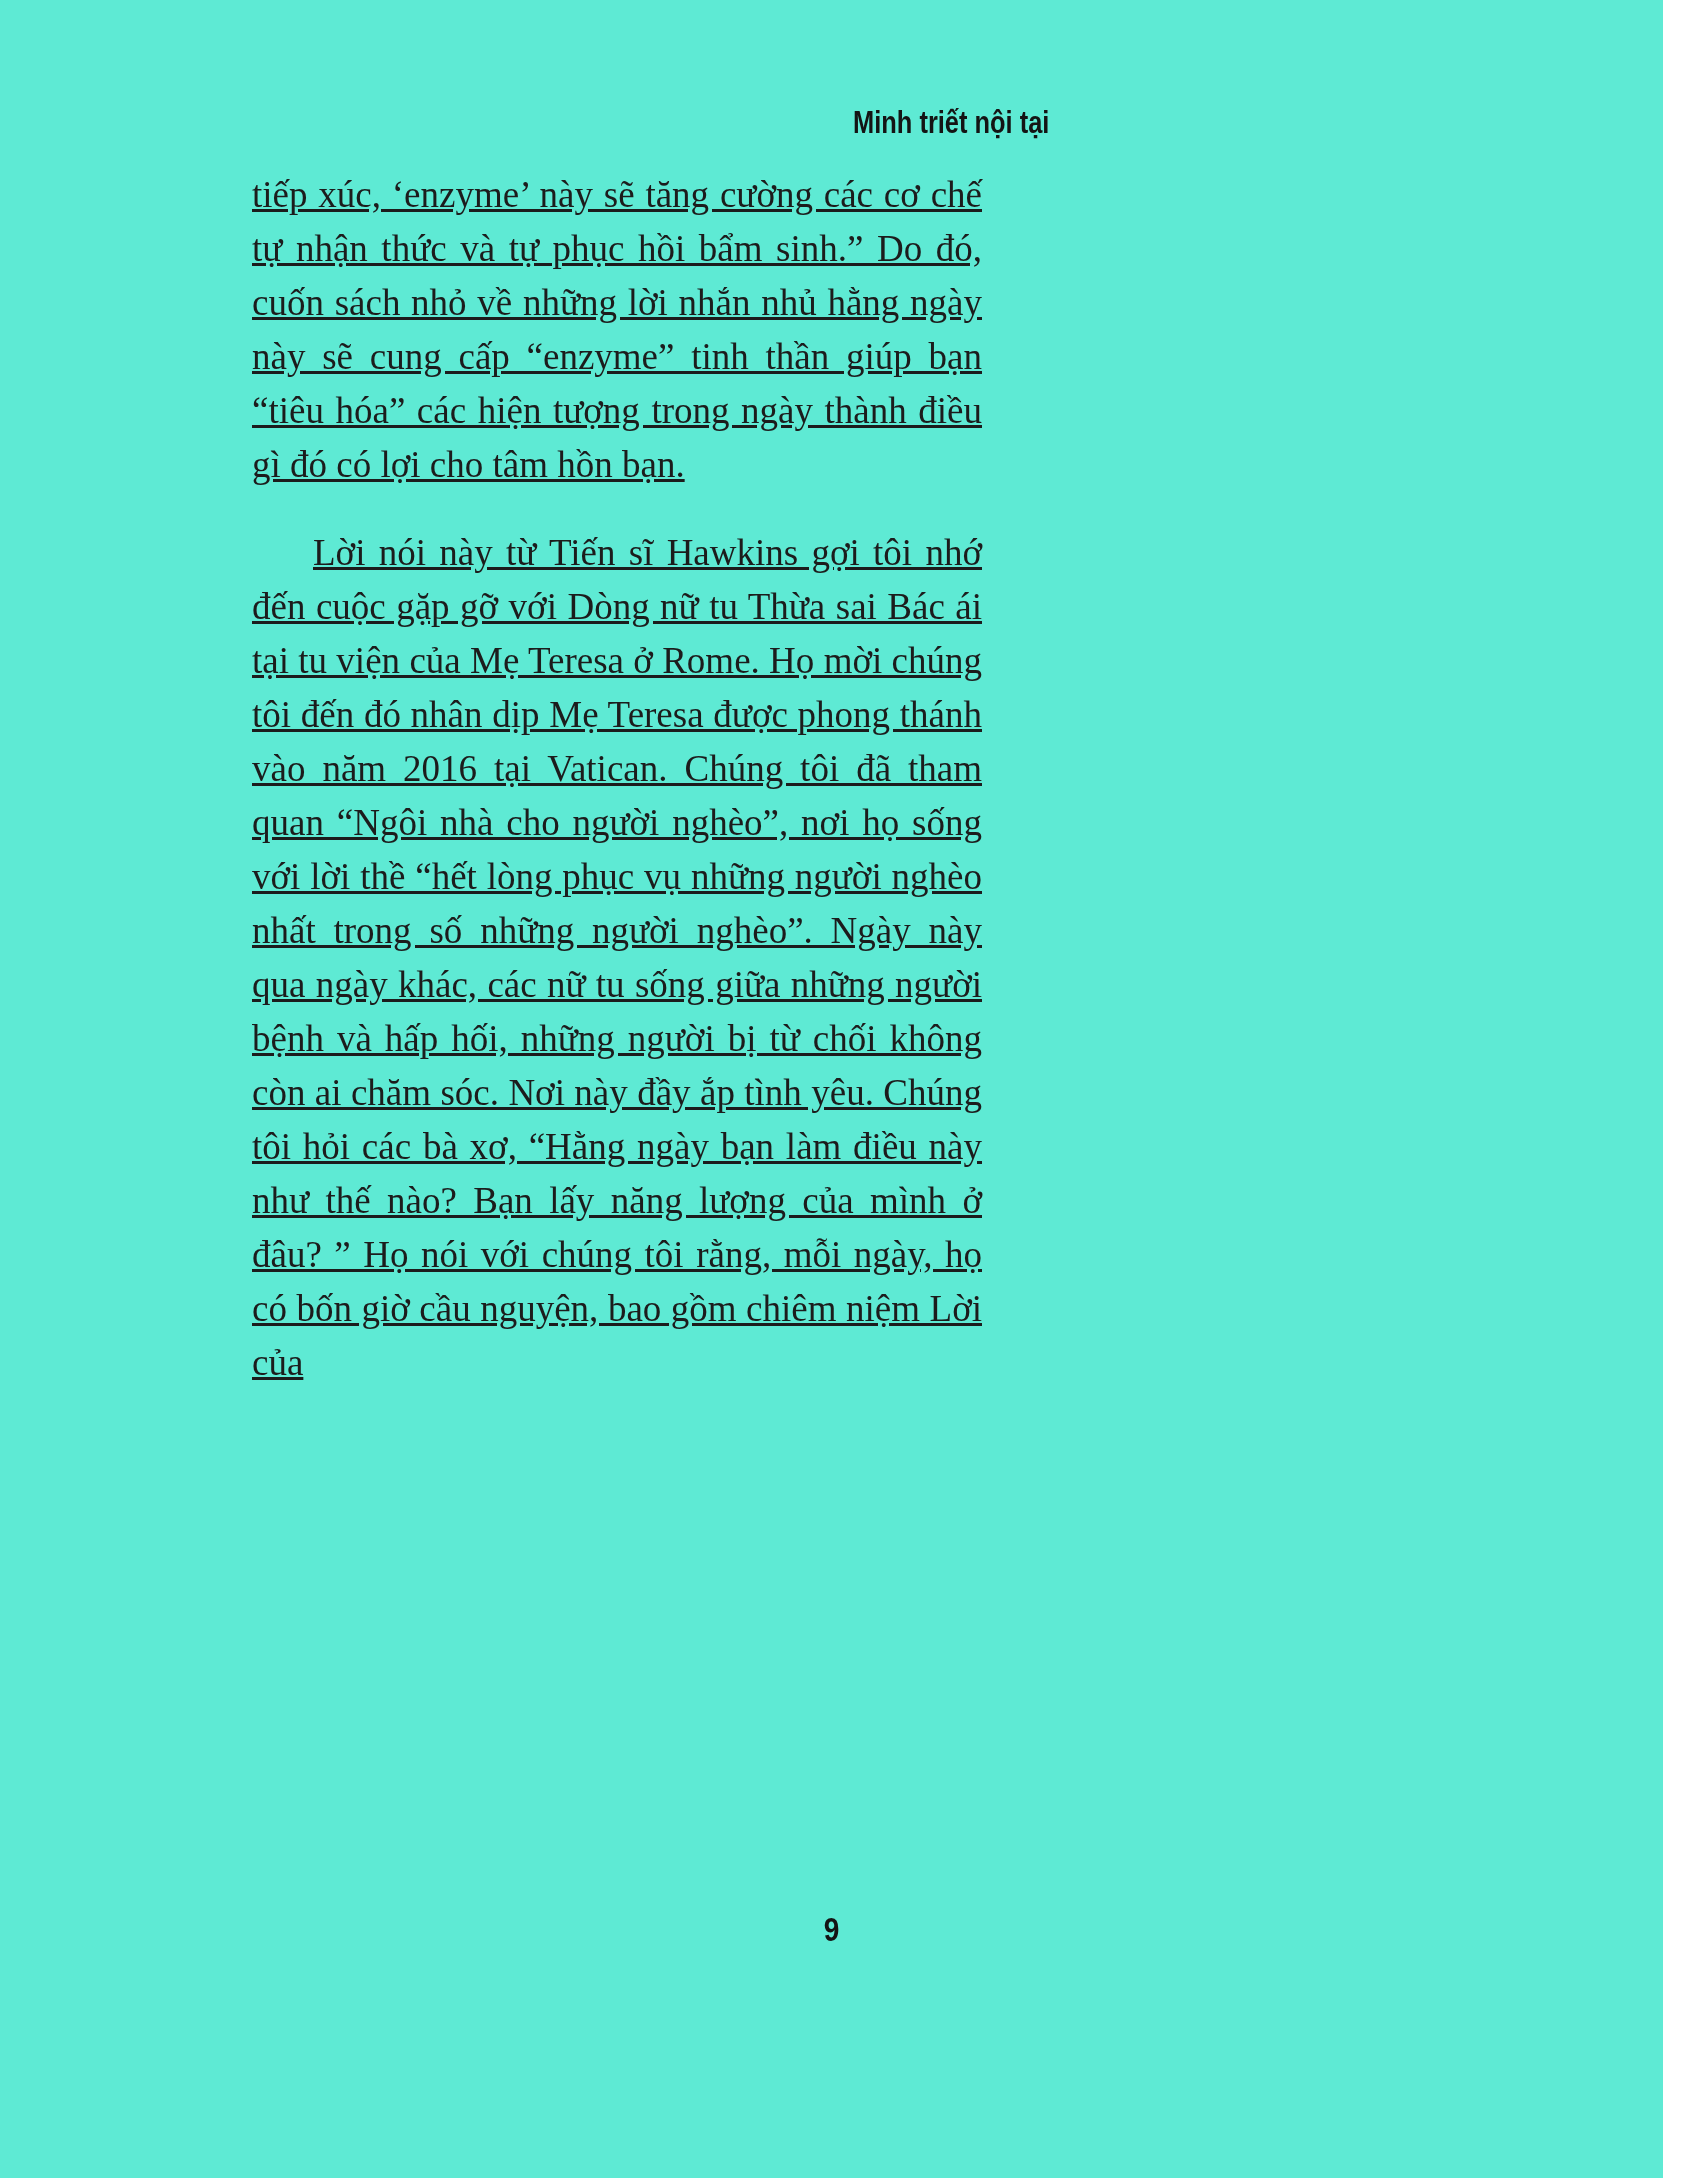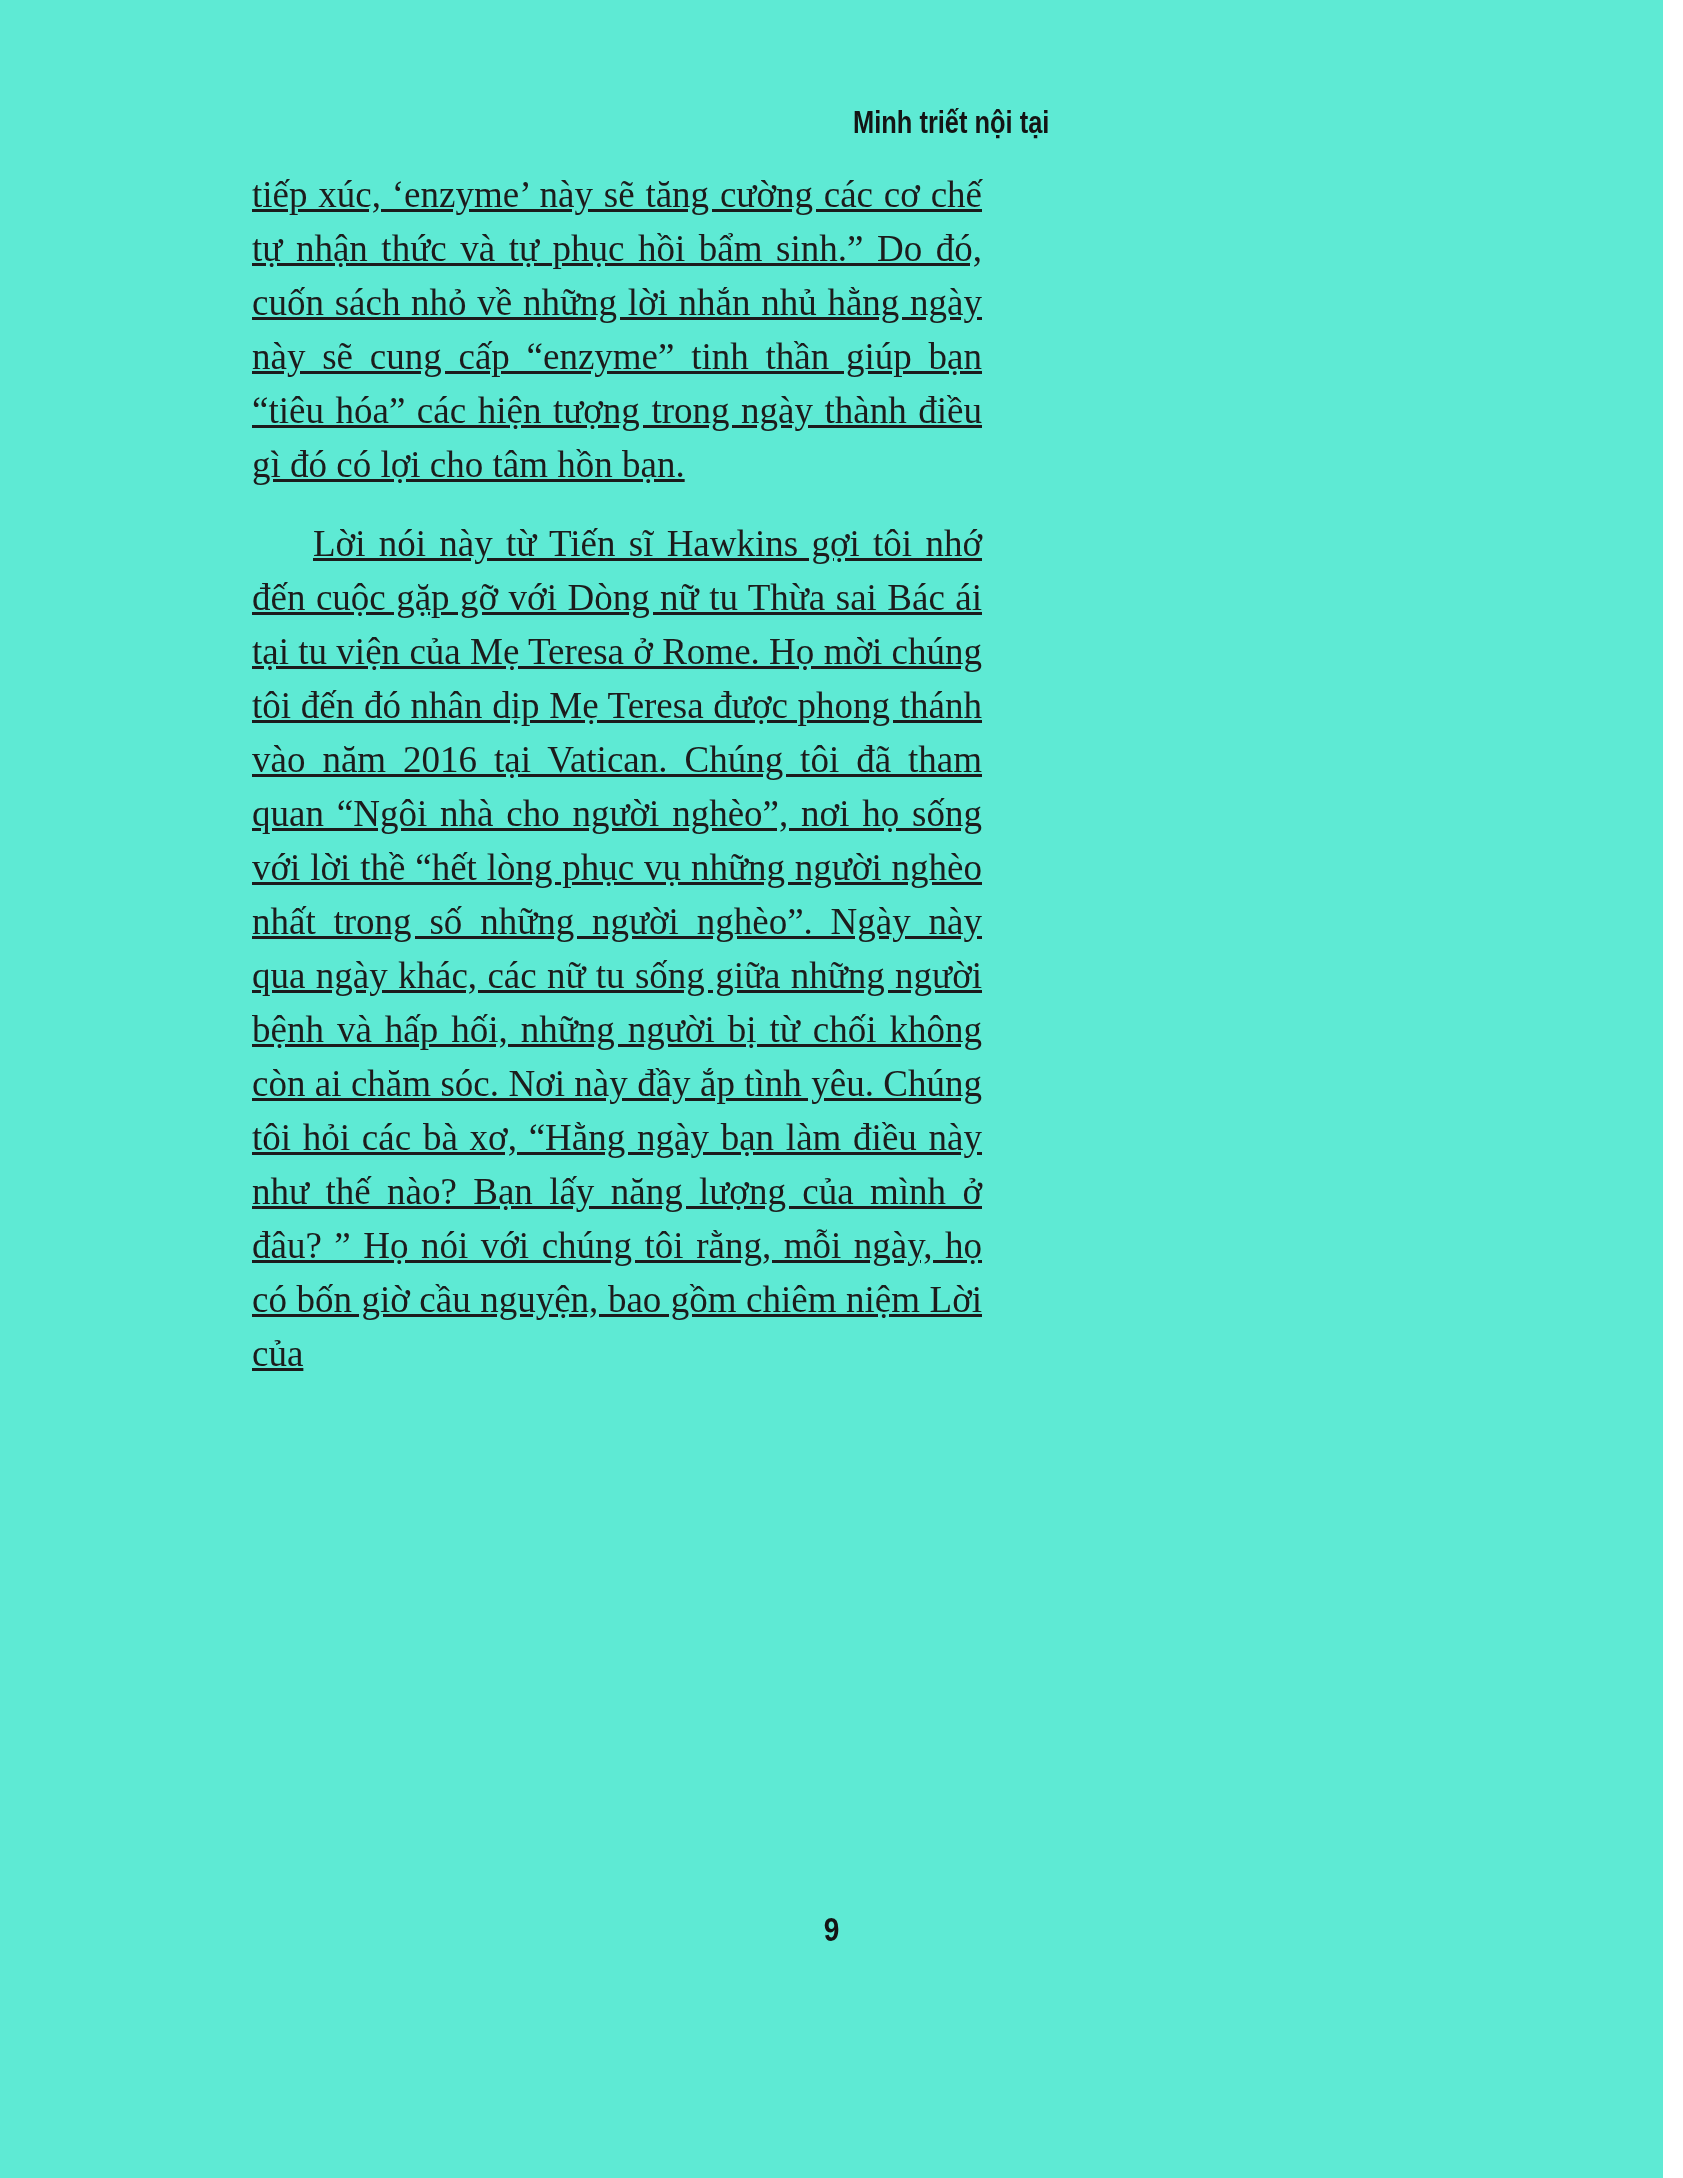--- a/index.html
+++ b/index.html
@@ -37,21 +37,21 @@
     font-size: 37px;
     line-height: 54px;
     text-align: justify;
     text-justify: inter-word;
   }
   .para {
     margin: 0;
     text-decoration: underline;
   }
   .para.indented {
-    margin-top: 25px;
+    margin-top: 34px;
     text-indent: 61px;
   }
   .page-number {
     position: absolute;
     top: 1911px;
     left: 0;
     width: 100%;
     text-align: center;
     font-family: "Liberation Sans", sans-serif;
     font-weight: 700;

